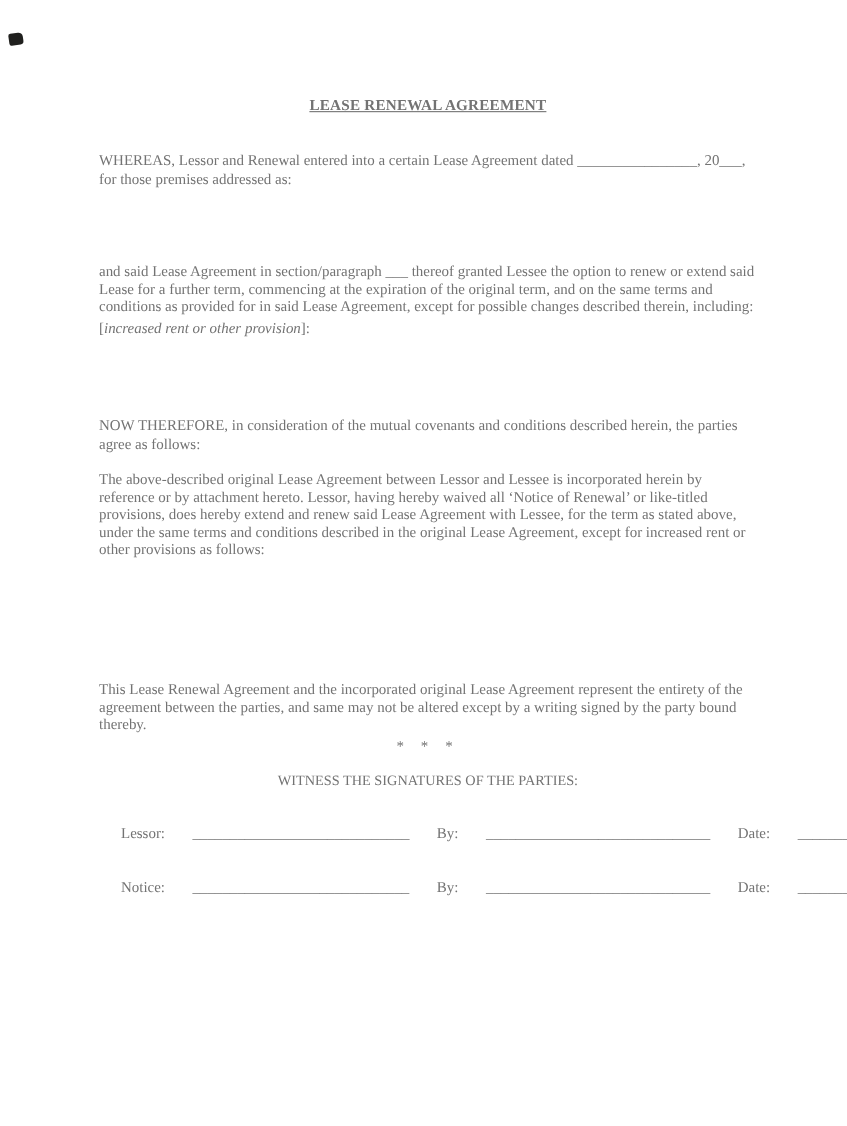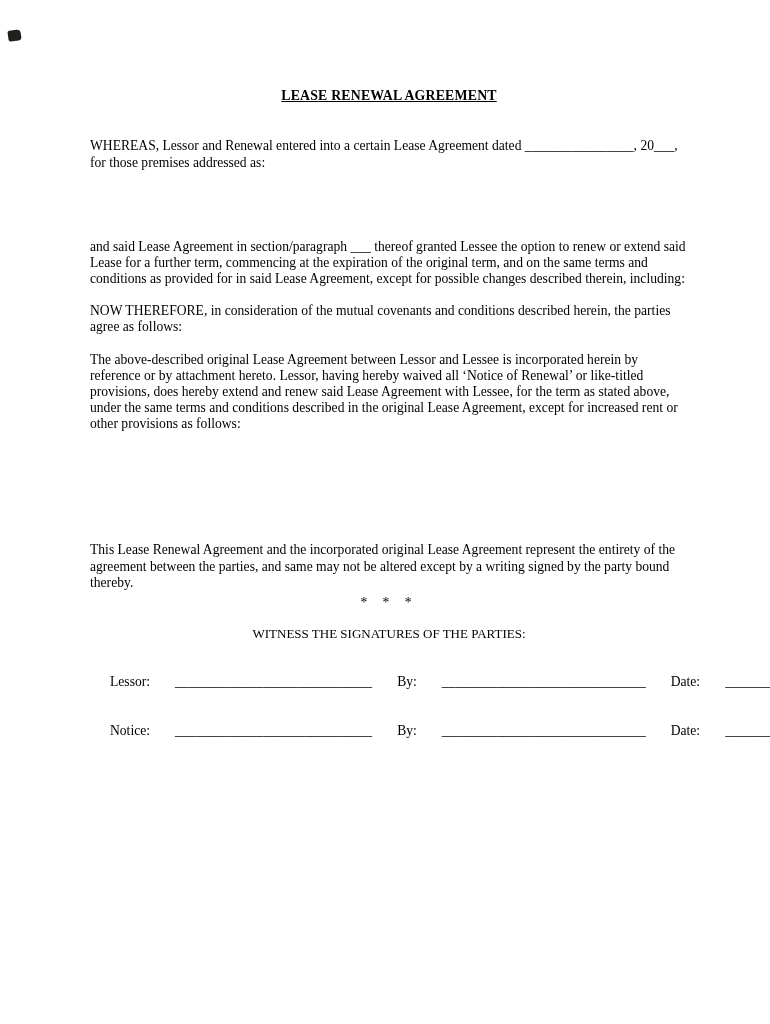--- a/index.html
+++ b/index.html
@@ -9,21 +9,21 @@
   }
   .page {
     position: relative;
     width: 770px;
     height: 1024px;
     margin: 0 auto;
     background: #ffffff;
     font-family: "Liberation Serif", "DejaVu Serif", serif;
     font-size: 13.6px;
     line-height: 1.19;
-    color: #000000;
+    color: #737373;
     box-sizing: border-box;
     padding: 88px 82px 40px 90px;
     overflow: hidden;
   }
   .scan-artifact {
     position: absolute;
     left: 8px;
     top: 30px;
     width: 13px;
     height: 11px;
@@ -39,21 +39,21 @@
     margin: 0 0 34px 0;
     letter-spacing: 0.2px;
   }
   p {
     margin: 0 0 16px 0;
   }
   p.after-blank-space-small {
     margin-bottom: 68px;
   }
   p.no-gap {
-    margin-bottom: 16px;
+    margin-bottom: 4px;
   }
   p.bracket-line {
     margin-bottom: 72px;
   }
   p.big-gap {
     margin-bottom: 110px;
   }
   p.tight {
     margin-bottom: 4px;
   }
@@ -92,20 +92,21 @@
 
   <div class="scan-artifact"></div>
 
   <h1 class="doc-title">LEASE RENEWAL AGREEMENT</h1>
 
 
   <p class="after-blank-space-small">WHEREAS, Lessor and Renewal entered into a certain Lease Agreement dated ________________, 20___, for those premises addressed as:</p>
 
   <p class="no-gap">and said Lease Agreement in section/paragraph ___ thereof granted Lessee the option to renew or extend said Lease for a further term, commencing at the expiration of the original term, and on the same terms and conditions as provided for in said Lease Agreement, except for possible changes described therein, including:</p>
 
+  <p class="bracket-line"><span>[</span><span class="italic">increased rent or other provision</span><span>]:</span></p>
 
 
   <p>NOW THEREFORE, in consideration of the mutual covenants and conditions described herein, the parties agree as follows:</p>
 
   <p class="big-gap">The above-described original Lease Agreement between Lessor and Lessee is incorporated herein by reference or by attachment hereto.  Lessor, having hereby waived all ‘Notice of Renewal’ or like-titled provisions, does hereby extend and renew said Lease Agreement with Lessee, for the term as stated above, under the same terms and conditions described in the original Lease Agreement, except for increased rent or other provisions as follows:</p>
 
   <p class="tight">This Lease Renewal Agreement and the incorporated original Lease Agreement represent the entirety of the agreement between the parties, and same may not be altered except by a writing signed by the party bound thereby.</p>
 
   <p class="centered stars">*  *  *</p>
 

